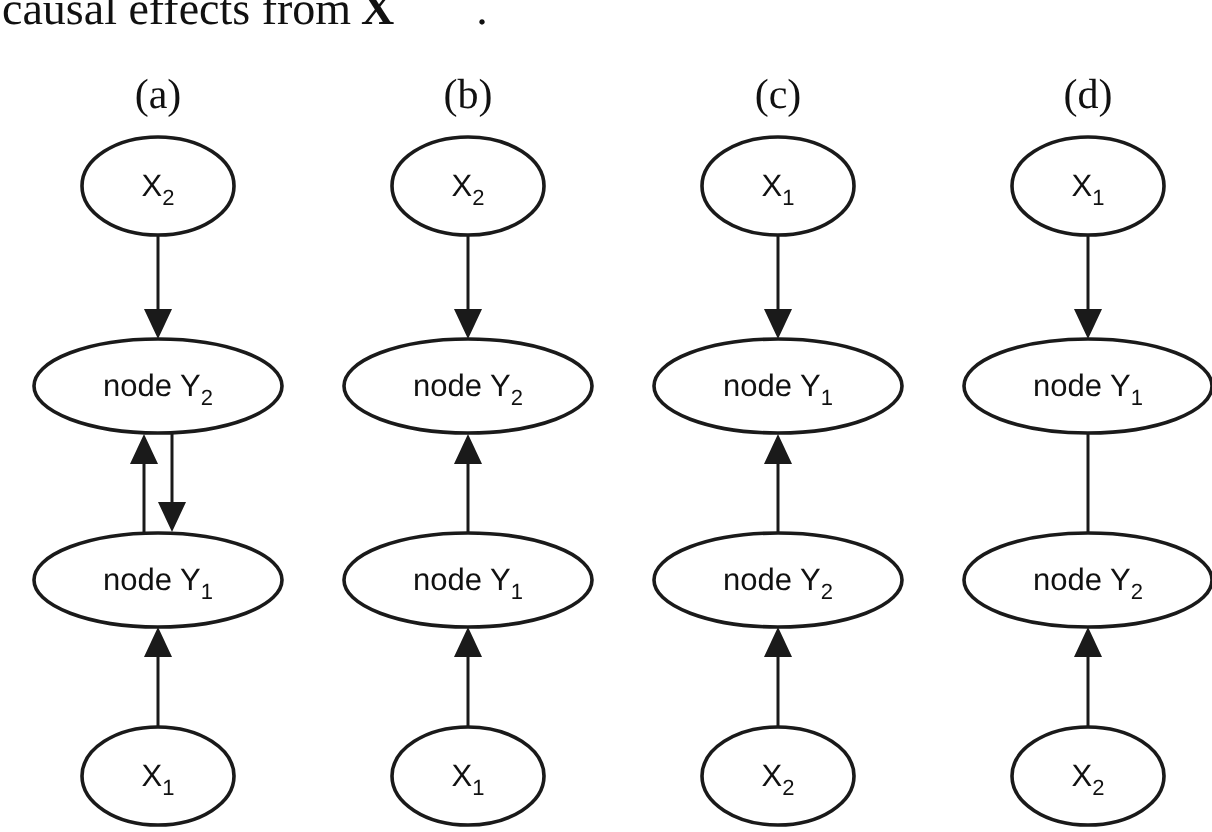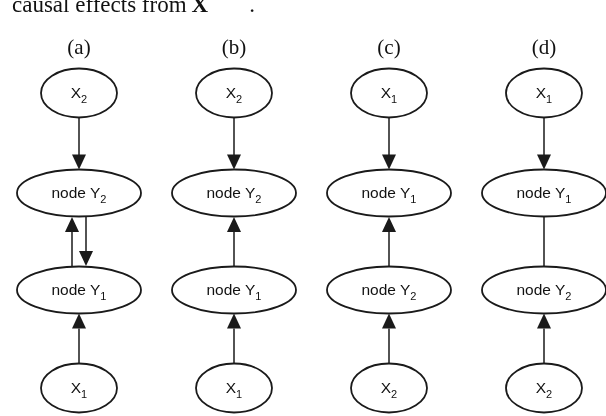--- a/index.html
+++ b/index.html
@@ -12,21 +12,21 @@
     height: 416px;
     overflow: hidden;
     position: relative;
     font-family: "Liberation Sans", sans-serif;
     color: #1a1a1a;
   }
   
   .caption-clip {
     position: absolute;
     top: 0;
-    left: 12px;
+    left: 1px;
     height: 17px;
     width: 400px;
     overflow: hidden;
     white-space: nowrap;
   }
   .caption-inner {
     position: relative;
     top: -8px;
     font-family: "Liberation Serif", serif;
     font-size: 23px;

